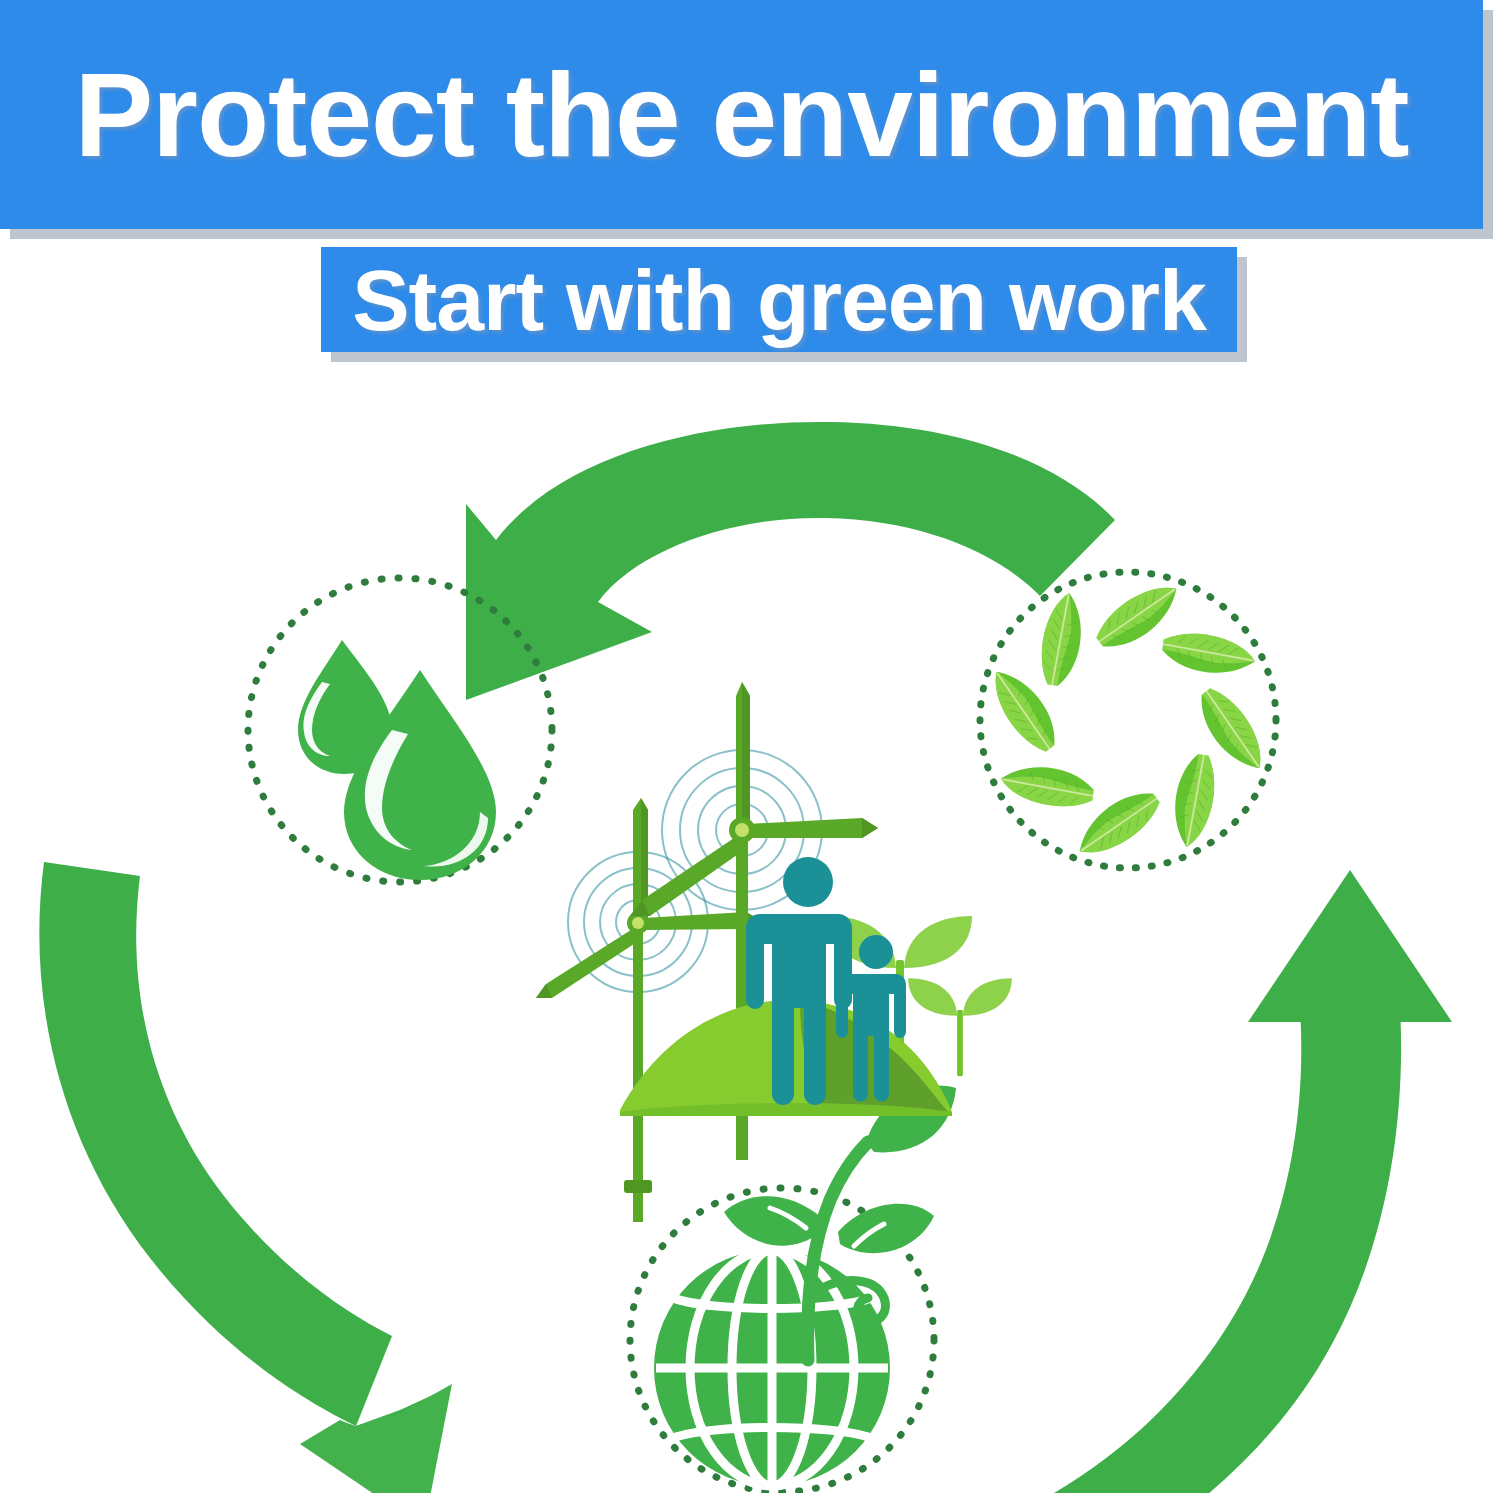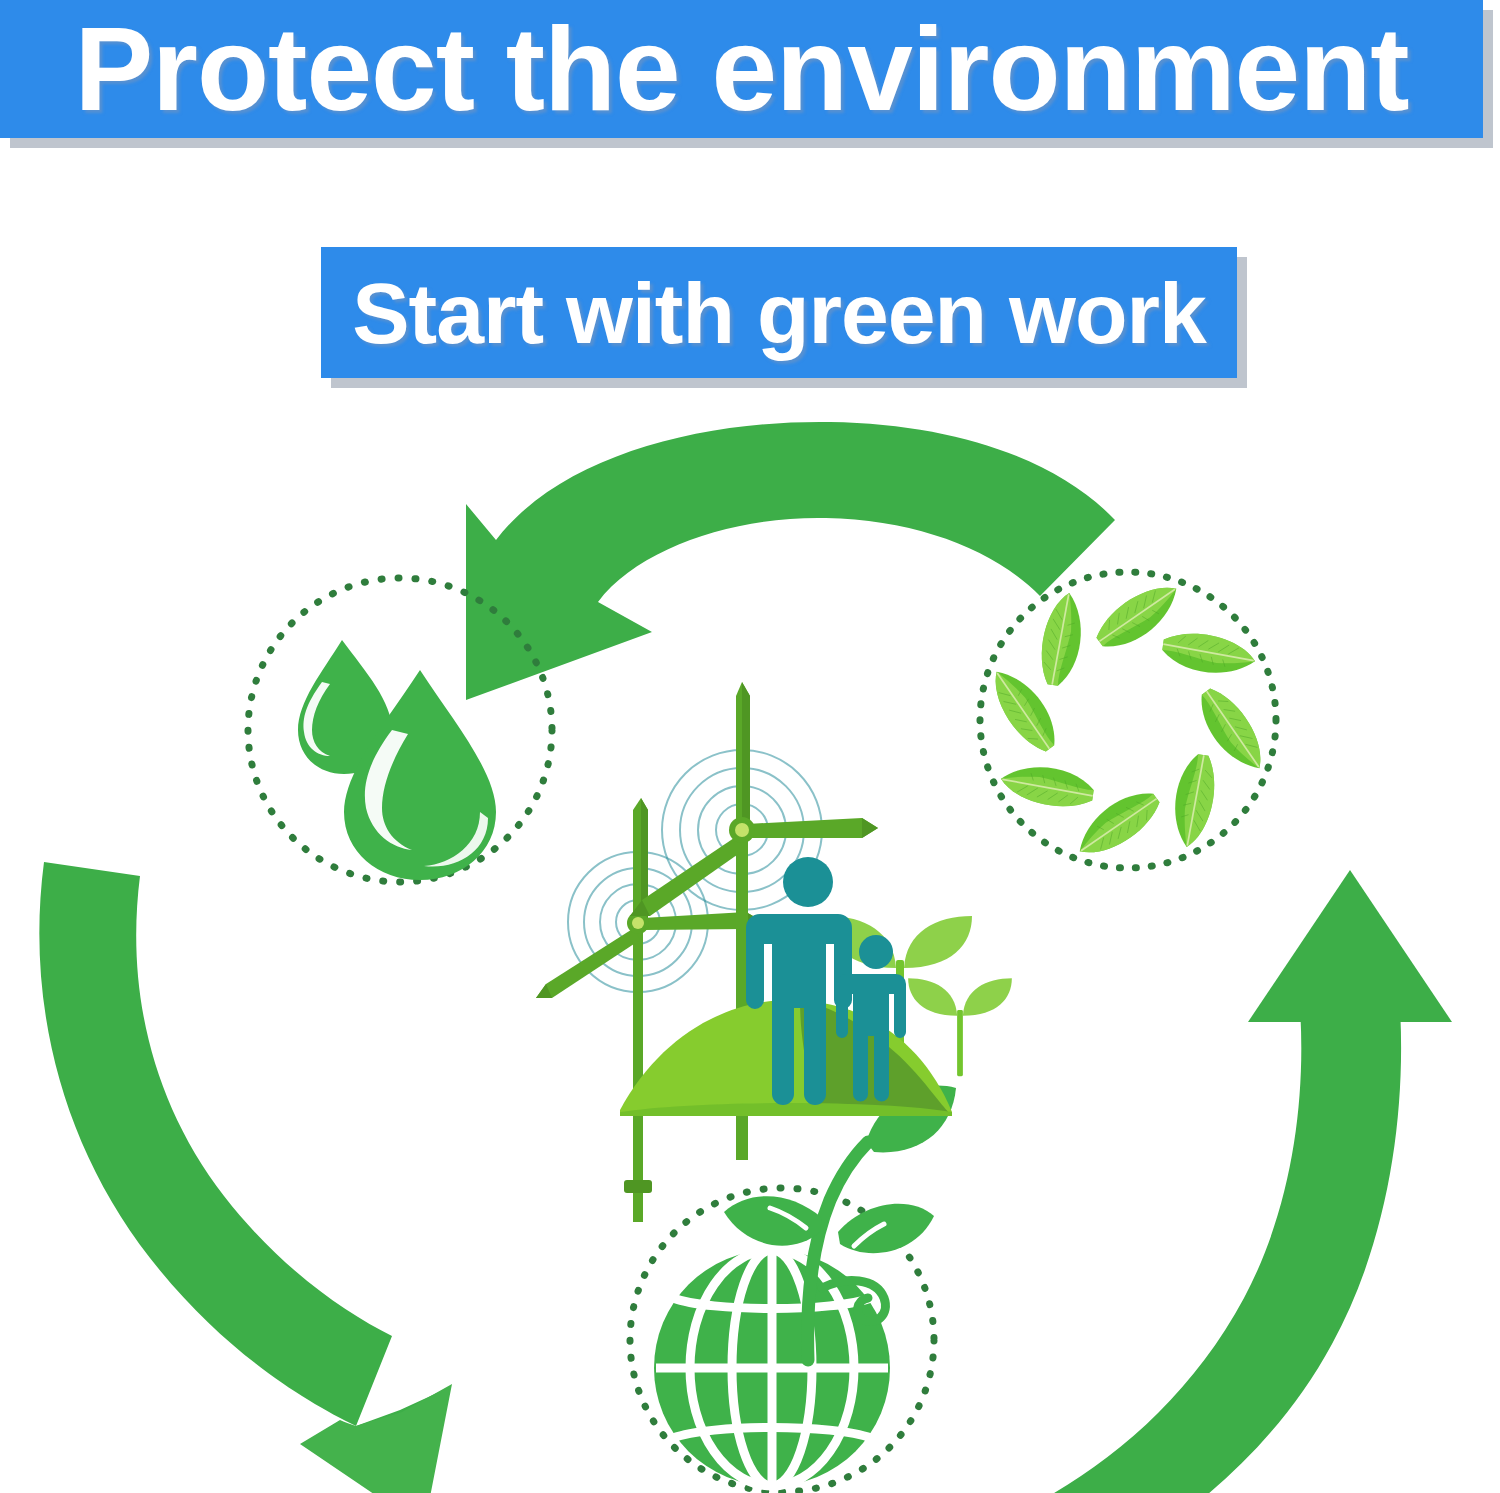--- a/index.html
+++ b/index.html
@@ -21,27 +21,27 @@
     background: #2e8bea;
     box-shadow: 10px 10px 0 0 rgba(170,178,190,0.75);
     display: flex;
     align-items: center;
     justify-content: center;
   }
   #title-banner {
     left: 0px;
     top: 0px;
     width: 1483px;
-    height: 138px;
+    height: 229px;
   }
   #subtitle-banner {
     left: 321px;
     top: 247px;
     width: 916px;
-    height: 131px;
+    height: 105px;
   }
   .banner-text {
     color: #ffffff;
     font-family: "Liberation Sans", sans-serif;
     font-weight: bold;
     letter-spacing: -1px;
     text-shadow: 3px 3px 3px rgba(120,150,190,0.55);
     white-space: nowrap;
     line-height: 1;
   }

